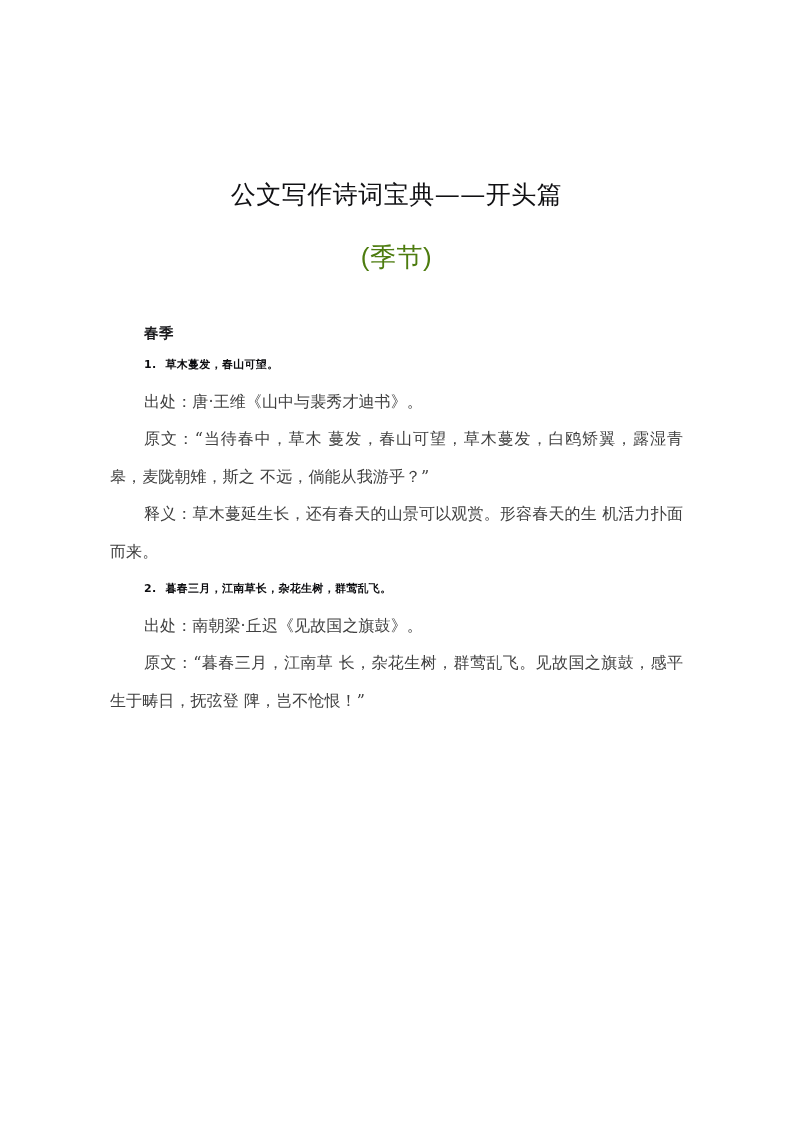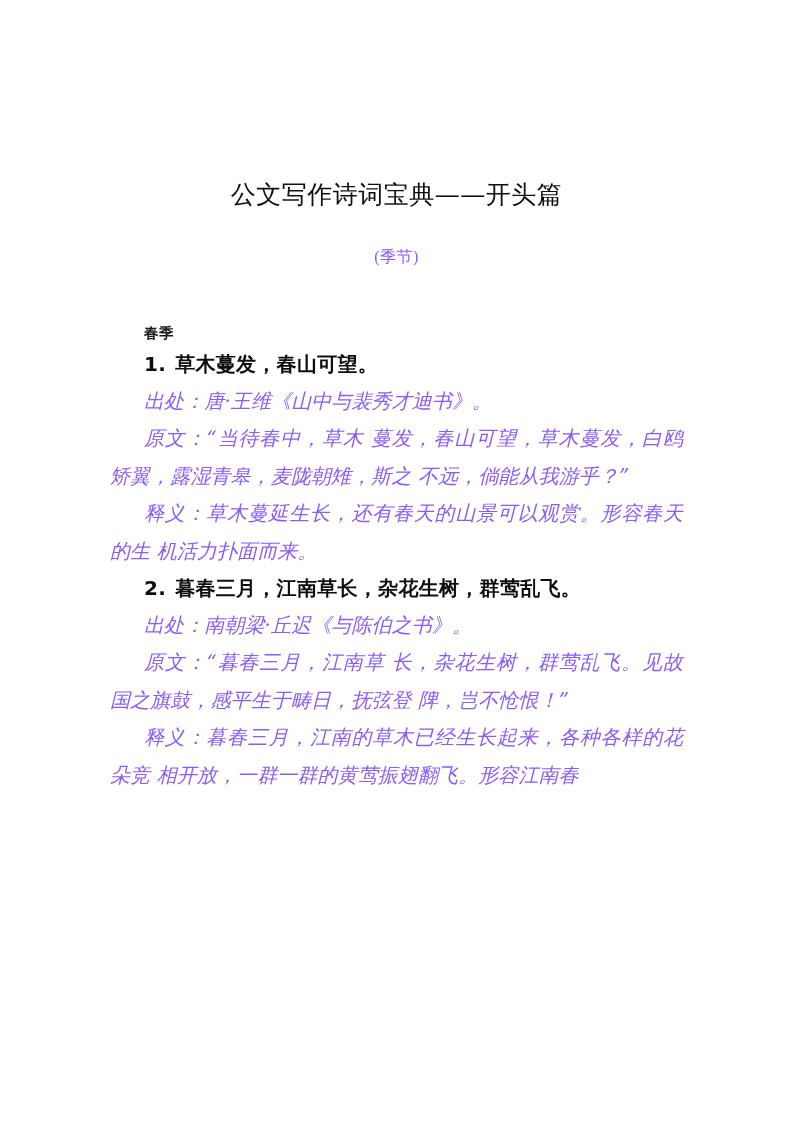--- a/index.html
+++ b/index.html
@@ -37,25 +37,25 @@
   }
   .doc-title {
     font-family: "DejaVu Serif", "Liberation Serif", serif;
     font-size: 25px;
     line-height: 46px;
     letter-spacing: 0.5px;
     color: #101013;
     white-space: nowrap;
   }
   .doc-subtitle {
-    font-family: Liberation Serif, serif;
-    font-size: 16px;
+    font-family: Liberation Sans, sans-serif;
+    font-size: 26px;
     line-height: 46px;
     letter-spacing: 0.5px;
-    color: #8b5cf6;
+    color: #4d7c0f;
     margin-top: 16px;
   }
 
   
   .body-area {
     position: absolute;
     left: 110px;
     top: 276px;
     width: 573px;
   }
@@ -66,40 +66,39 @@
     line-height: 26px;
     font-weight: 700;
     color: #1a1a1d;
     margin-left: 34px;
     letter-spacing: 0.4px;
   }
 
   .entry-heading {
     font-family: "DejaVu Sans", "Liberation Sans", sans-serif;
     font-weight: 700;
-    font-size: 20px;
+    font-size: 11px;
     line-height: 37px;
     color: #0d0d10;
     margin-left: 34px;
     letter-spacing: 0.3px;
     white-space: nowrap;
   }
   .entry-heading .num {
     margin-right: 9px;
   }
 
   .para {
-    font-size: 20px;
+    font-size: 16px;
     line-height: 37.4px;
     text-align: justify;
     text-justify: inter-character;
     text-align-last: left;
-    color: #8b5cf6;
+    color: #404040;
     letter-spacing: 0.1px;
-    font-style: italic;
   }
   .para.indent {
     text-indent: 34px;
   }
   .para.srcline {
     text-indent: 34px;
   }
 </style>
 </head>
 <body>
@@ -118,18 +117,17 @@
     <div class="entry-heading">
       <span class="num">1.</span><span>草木蔓发，春山可望。</span>
     </div>
     <div class="para srcline">出处：唐·王维《山中与裴秀才迪书》。</div>
     <div class="para indent">原文：“当待春中，草木 蔓发，春山可望，草木蔓发，白鸥矫翼，露湿青皋，麦陇朝雉，斯之 不远，倘能从我游乎？”</div>
     <div class="para indent">释义：草木蔓延生长，还有春天的山景可以观赏。形容春天的生 机活力扑面而来。</div>
 
     <div class="entry-heading">
       <span class="num">2.</span><span>暮春三月，江南草长，杂花生树，群莺乱飞。</span>
     </div>
-    <div class="para srcline">出处：南朝梁·丘迟《与陈伯之书》。</div>
+    <div class="para srcline">出处：南朝梁·丘迟《见故国之旗鼓》。</div>
     <div class="para indent">原文：“暮春三月，江南草 长，杂花生树，群莺乱飞。见故国之旗鼓，感平生于畴日，抚弦登 陴，岂不怆恨！”</div>
-    <div class="para indent">释义：暮春三月，江南的草木已经生长起来，各种各样的花朵竞 相开放，一群一群的黄莺振翅翻飞。形容江南春</div>
 
   </div>
 </div>
 
 </body></html>

